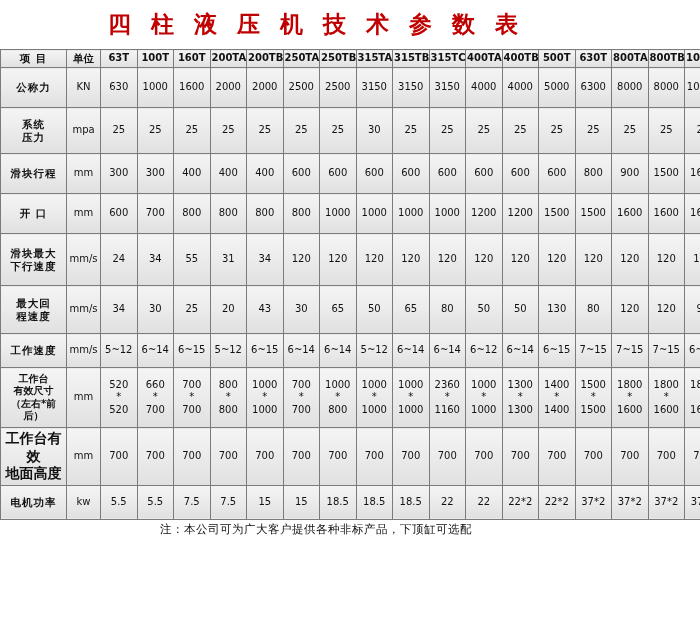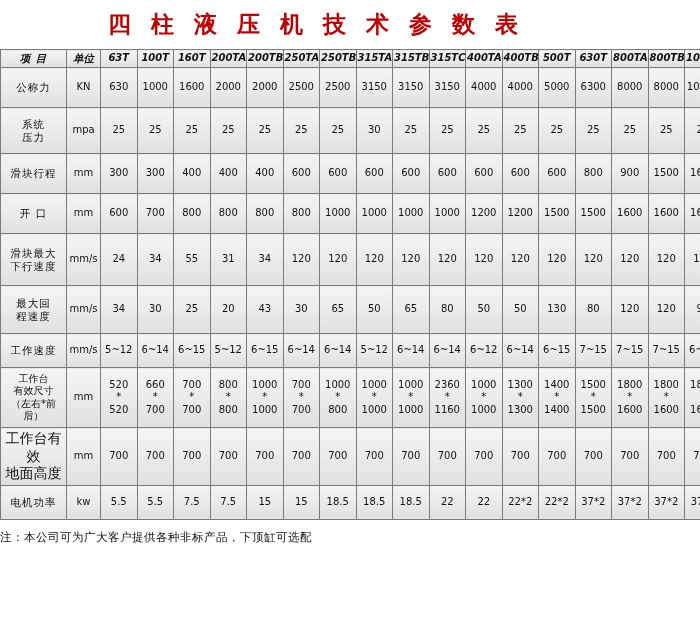--- a/index.html
+++ b/index.html
@@ -40,48 +40,47 @@
     border: 1px solid #7b7b7b;
     font-size: 10px;
     color: #111;
     text-align: center;
     vertical-align: middle;
     padding: 2px 1px;
     line-height: 1.25;
     background-image: linear-gradient(to bottom, #f4f4f4 0%, #ececec 45%, #e0e0e0 100%);
   }
   table.spec td.label {
-    font-weight: normal;
+    font-weight: bold;
     font-size: 10.5px;
     letter-spacing: 1px;
   }
   table.spec td.unit {
     font-size: 10px;
   }
   table.spec tr.header td {
     font-weight: bold;
     font-size: 10.5px;
-    font-style: italic;
   }
   table.spec tr.header td.colhead {
     font-size: 10px;
     letter-spacing: 0px;
     margin-top: 41px;
   }
   col.c-label { width: 66px; }
   col.c-unit { width: 34px; }
   col.c-data { width: 36.5px; }
   .multi {
     white-space: pre-line;
   }
   .footnote {
-    text-align: left;
+    text-align: center;
     font-size: 11.5px;
     color: #111;
-    padding-top: 10px;
+    padding-top: 2px;
     letter-spacing: 0.5px;
   }
 </style>
 </head>
 <body>
 
 <div class="page">
 
   <div class="title">四 柱 液 压 机 技 术 参 数 表</div>
 

